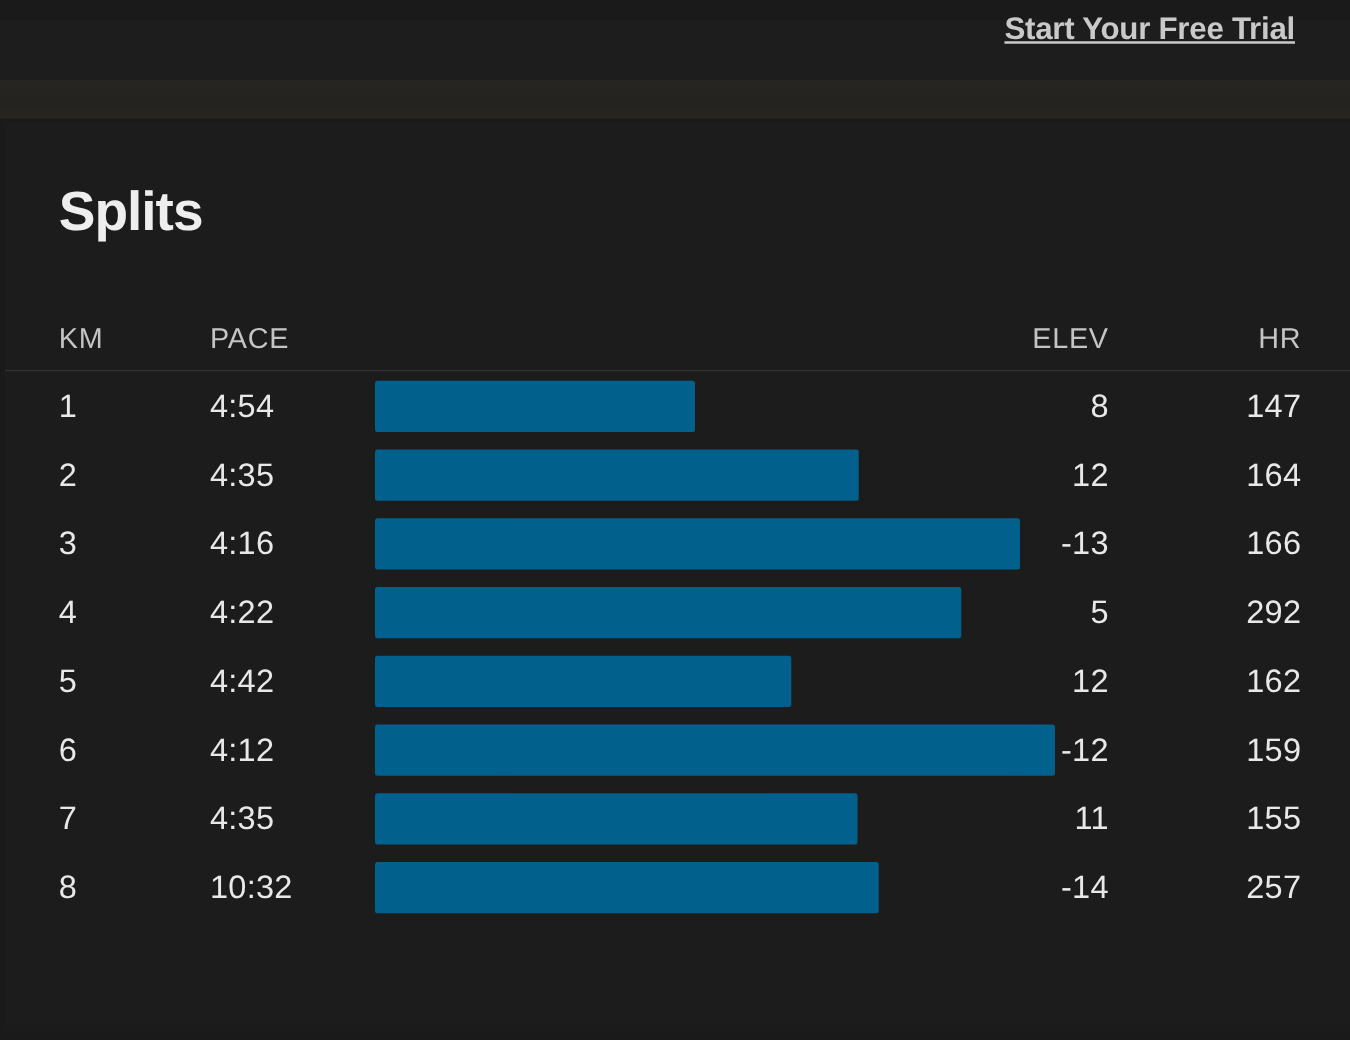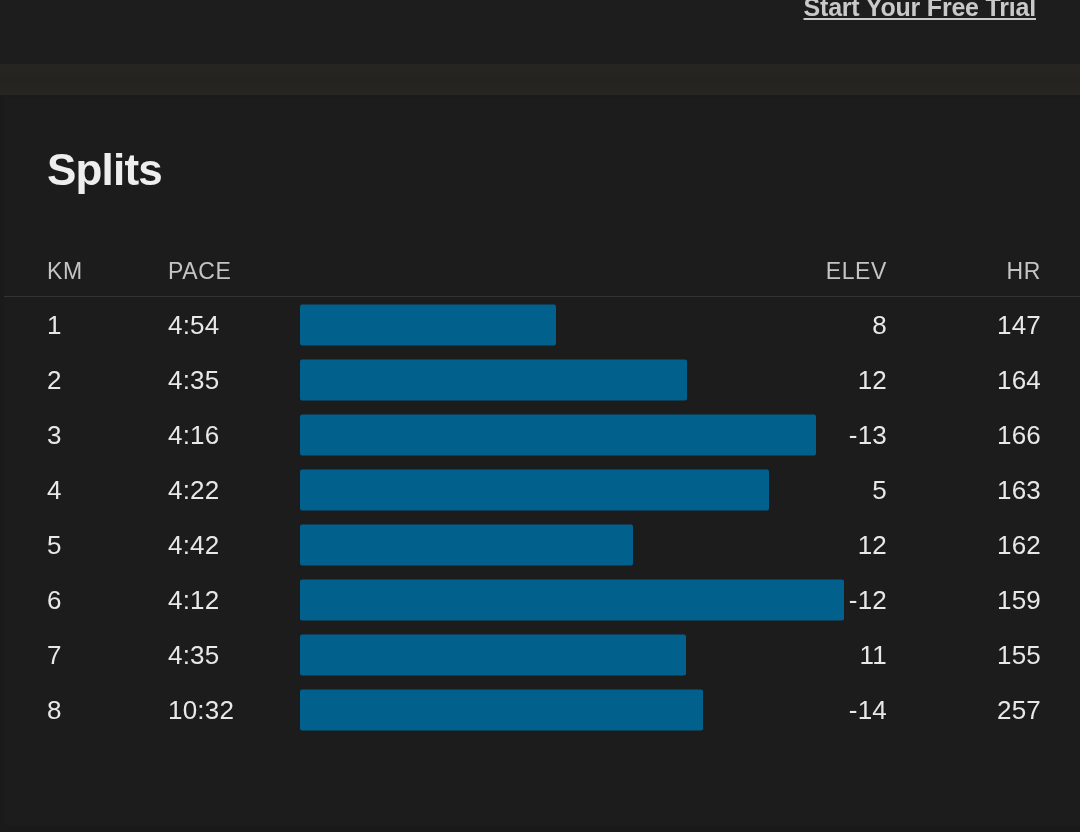--- a/index.html
+++ b/index.html
@@ -15,21 +15,21 @@
   #page {
     position: relative;
     width: 1080px;
     height: 832px;
     background: #1a1a1a;
   }
 
   
   .topbar {
     position: absolute;
-    top: 0; left: 0;
+    top: 16px; left: 0;
     width: 1080px;
     height: 64px;
     background: #1d1d1d;
     text-align: right;
   }
   .trial-link {
     position: absolute;
     right: 44px;
     top: -9px;
     font-size: 25px;
@@ -211,21 +211,21 @@
             <div class="c-elev">-13</div>
             <div class="c-hr">166</div>
           </div>
           <div class="row data-row">
             <div class="c-km">4</div>
             <div class="c-pace">4:22</div>
             <div class="bar-track">
               <div class="bar" style="width: 86.3%; background: rgb(2, 97, 140);"></div>
             </div>
             <div class="c-elev">5</div>
-            <div class="c-hr">163</div>
+            <div class="c-hr">292</div>
           </div>
           <div class="row data-row">
             <div class="c-km">5</div>
             <div class="c-pace">4:42</div>
             <div class="bar-track">
               <div class="bar" style="width: 61.2%; background: rgb(2, 97, 140);"></div>
             </div>
             <div class="c-elev">12</div>
             <div class="c-hr">162</div>
           </div>

